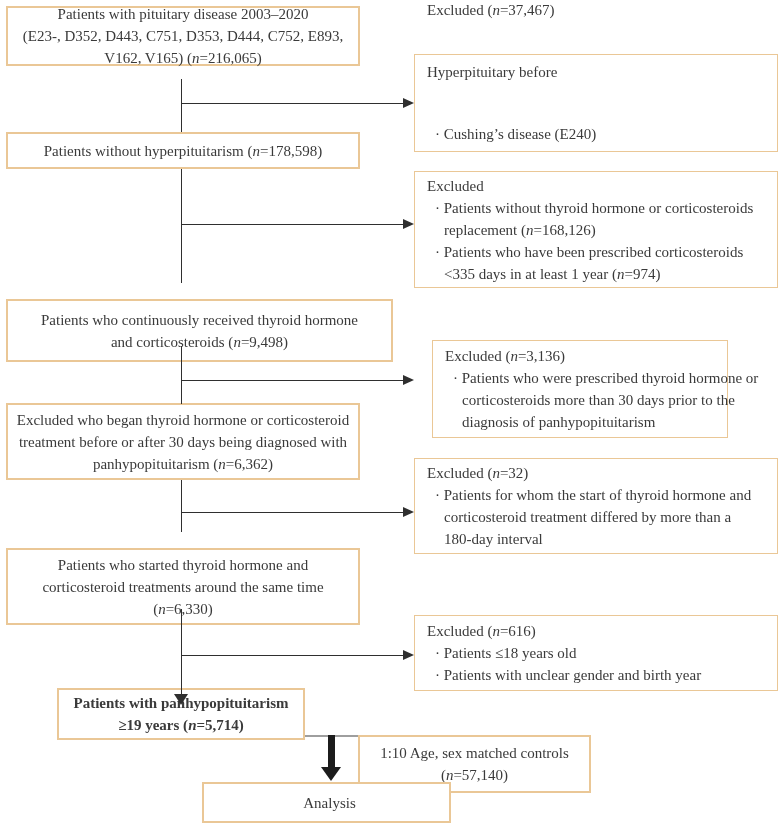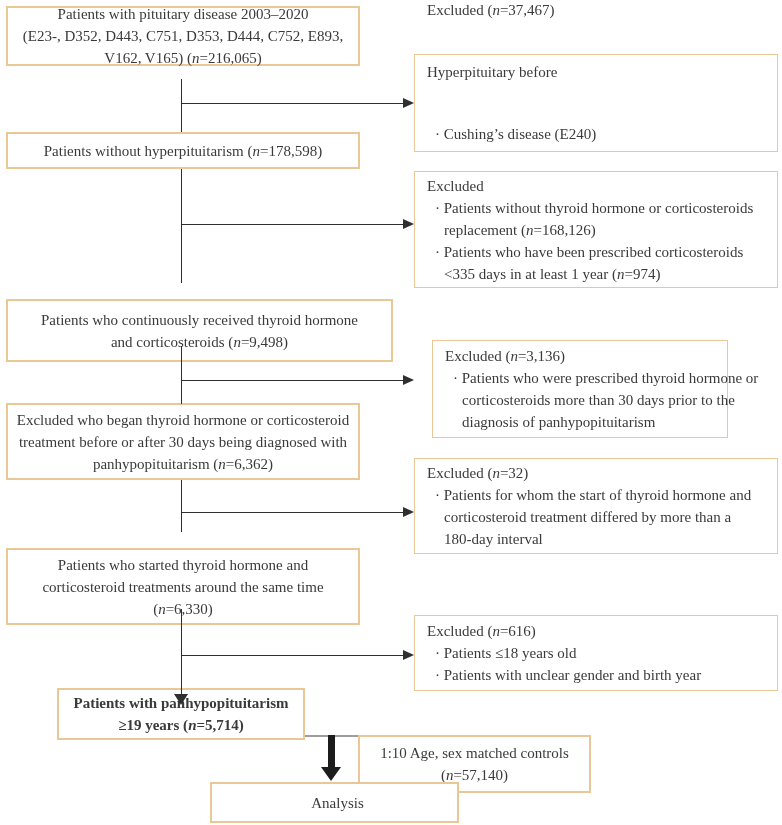--- a/index.html
+++ b/index.html
@@ -82,21 +82,21 @@
   <div class="box center" style="left:57px;top:688px;width:248px;height:52px;font-weight:bold;">
     <div class="line nfmt">Patients with panhypopituitarism</div>
     <div class="line nfmt">≥19 years (<i>n</i>=5,714)</div>
   </div>
 
   <div class="box center" style="left:358px;top:707px;width:233px;height:58px;margin-top:28px;">
     <div class="line nfmt">1:10 Age, sex matched controls</div>
     <div class="line nfmt">(<i>n</i>=57,140)</div>
   </div>
 
-  <div class="box center" style="left:210px;top:782px;width:249px;height:41px;padding-left:6px;">
+  <div class="box center" style="left:202px;top:782px;width:249px;height:41px;padding-left:6px;">
     <div class="line nfmt">Analysis</div>
   </div>
 
   <div class="box exc" style="left:414px;top:54px;width:364px;height:98px;gap:40px;">
     <div class="line nfmt">Excluded (<i>n</i>=37,467)</div>
     <div class="line nfmt">Hyperpituitary before</div>
     <div class="line nfmt l1">· Cushing’s disease (E240)</div>
     <div class="line nfmt l1">· Acromegaly (E22-) (<i>n</i>=37,467)</div>
   </div>
 

